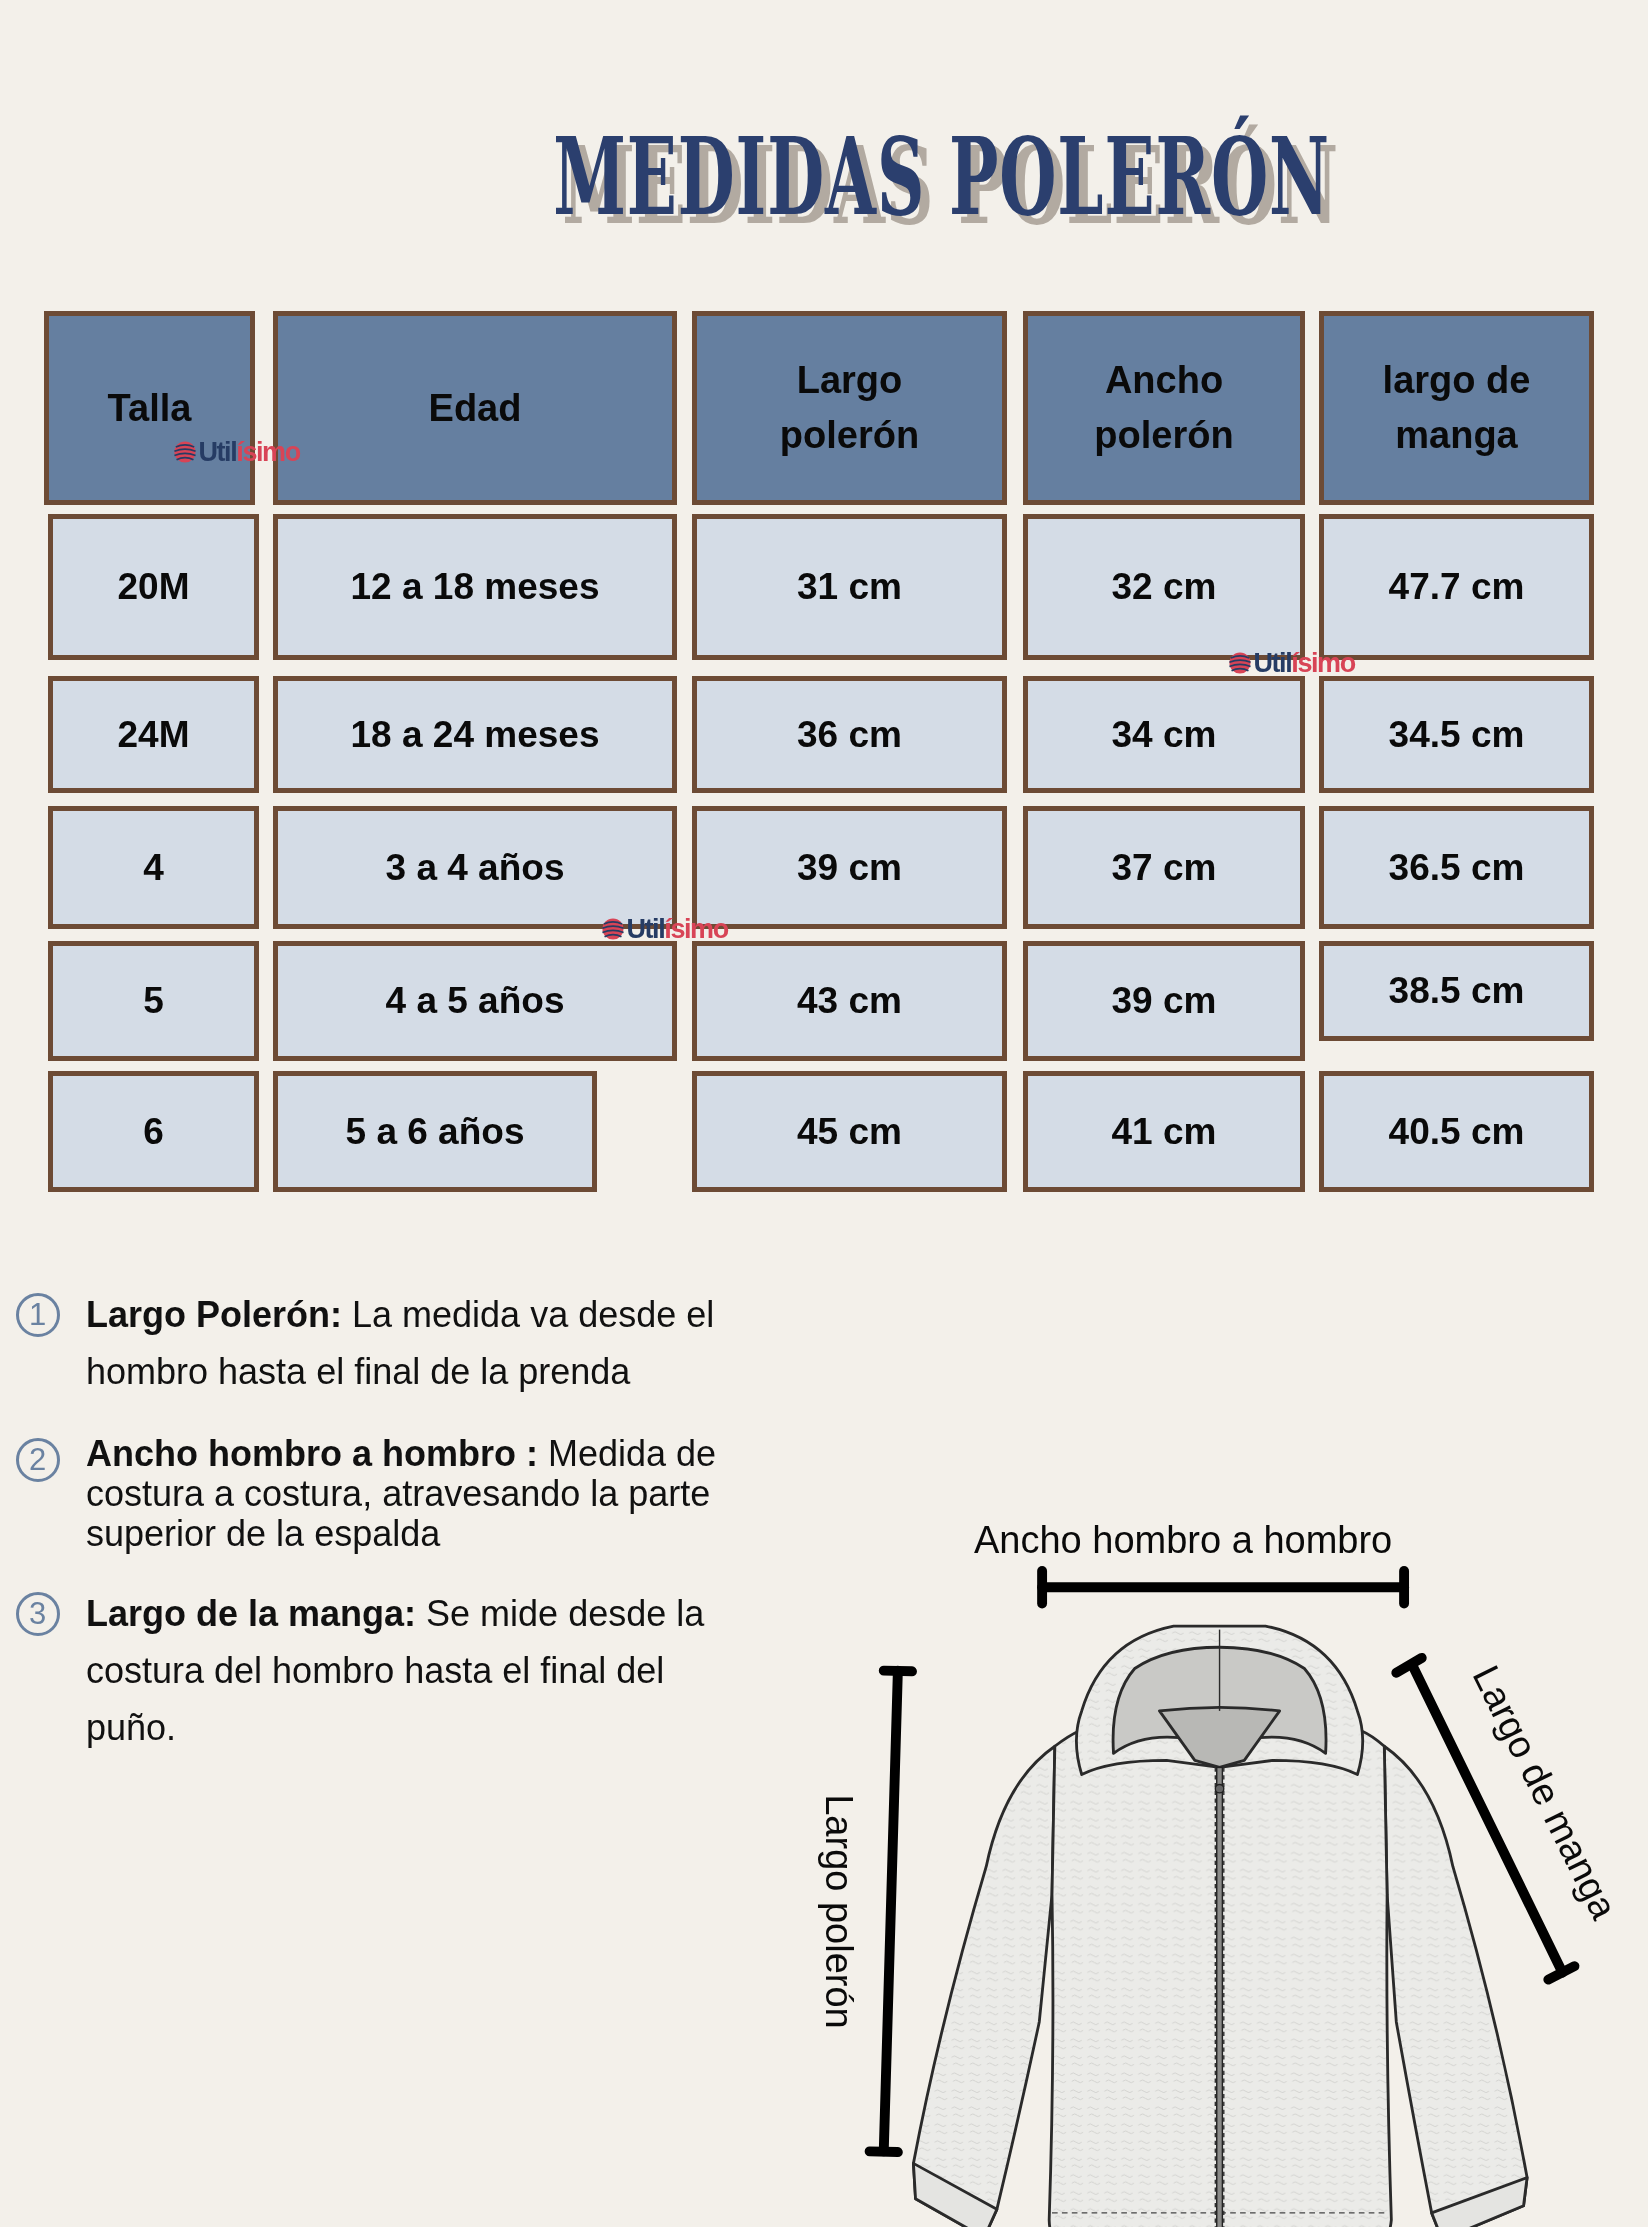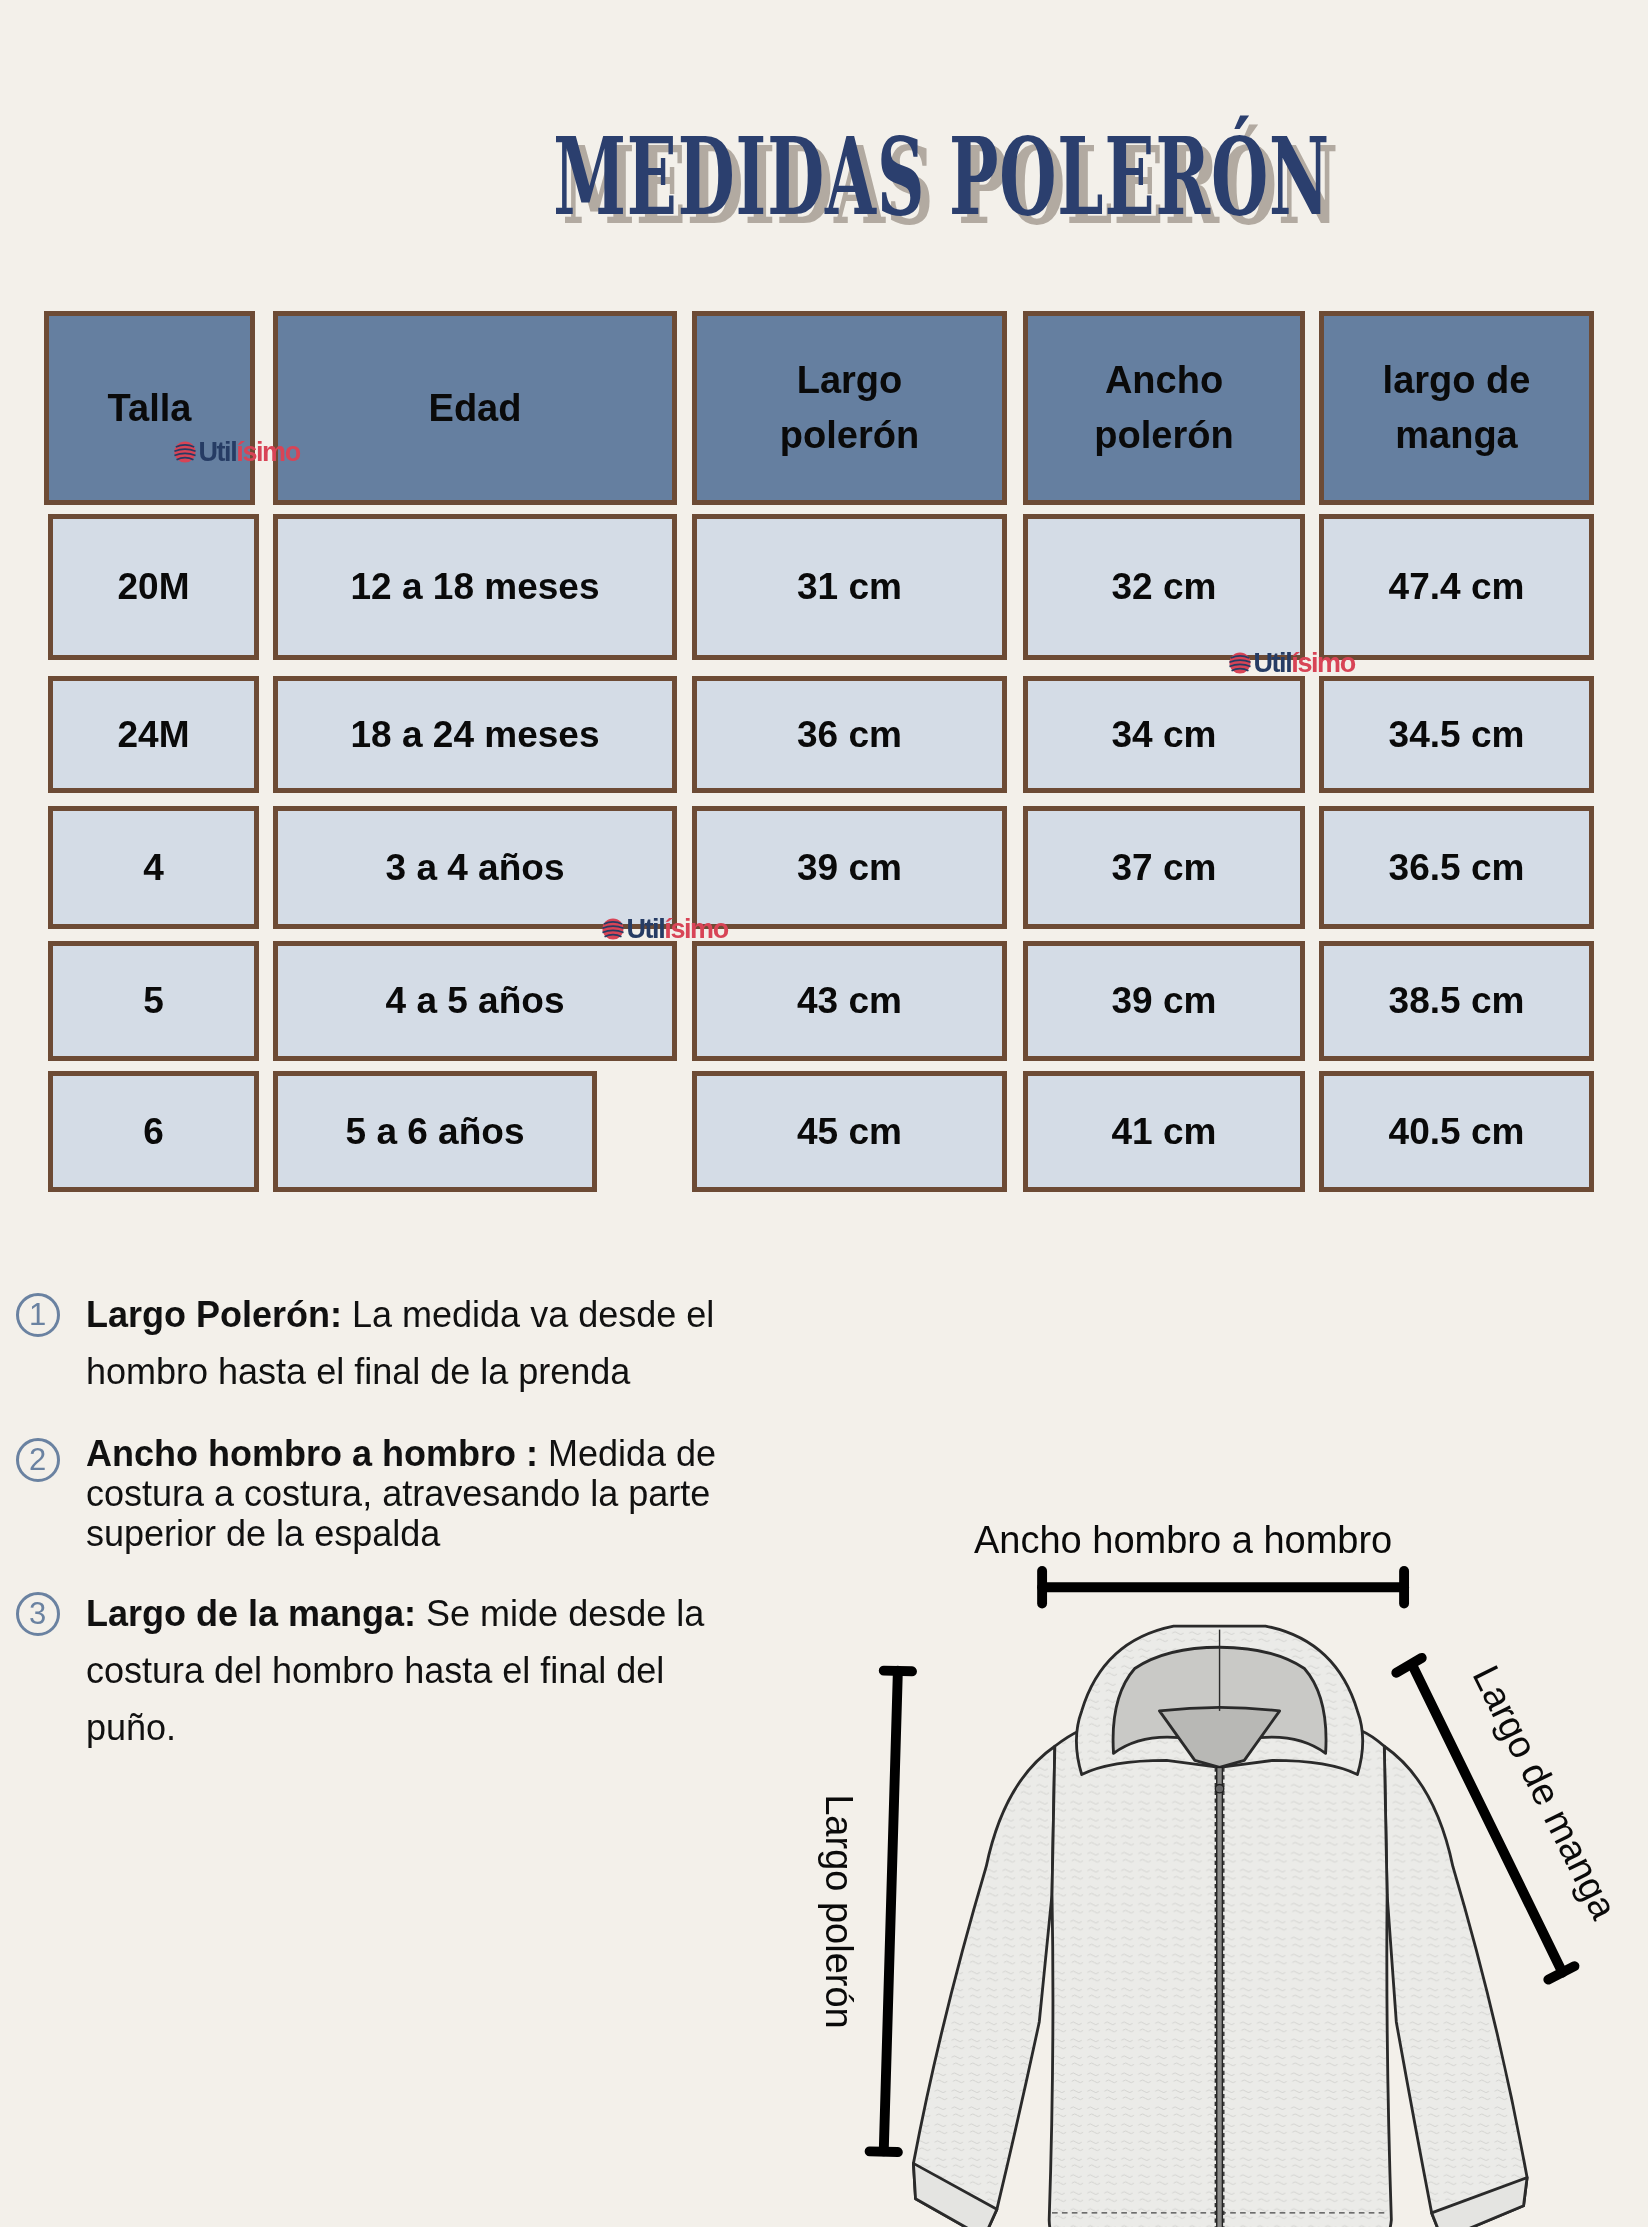--- a/index.html
+++ b/index.html
@@ -83,39 +83,39 @@
   </div>
   <div class="cell head" style="left:1319px;top:311px;width:275px;height:194px;flex-direction:column;">
     <span>largo de</span>
     <span>manga</span>
   </div>
 
   <div class="cell body" style="left:48px;top:514px;width:211px;height:146px;">20M</div>
   <div class="cell body" style="left:273px;top:514px;width:404px;height:146px;">12 a 18 meses</div>
   <div class="cell body" style="left:692px;top:514px;width:315px;height:146px;">31 cm</div>
   <div class="cell body" style="left:1023px;top:514px;width:282px;height:146px;">32 cm</div>
-  <div class="cell body" style="left:1319px;top:514px;width:275px;height:146px;">47.4 cm</div>
+  <div class="cell body" style="left:1319px;top:514px;width:275px;height:146px;">47.7 cm</div>
 
   <div class="cell body" style="left:48px;top:676px;width:211px;height:117px;">24M</div>
   <div class="cell body" style="left:273px;top:676px;width:404px;height:117px;">18 a 24 meses</div>
   <div class="cell body" style="left:692px;top:676px;width:315px;height:117px;">36 cm</div>
   <div class="cell body" style="left:1023px;top:676px;width:282px;height:117px;">34 cm</div>
   <div class="cell body" style="left:1319px;top:676px;width:275px;height:117px;text-align:right;">34.5 cm</div>
 
   <div class="cell body" style="left:48px;top:806px;width:211px;height:123px;">4</div>
   <div class="cell body" style="left:273px;top:806px;width:404px;height:123px;">3 a 4 años</div>
   <div class="cell body" style="left:692px;top:806px;width:315px;height:123px;">39 cm</div>
   <div class="cell body" style="left:1023px;top:806px;width:282px;height:123px;">37 cm</div>
   <div class="cell body" style="left:1319px;top:806px;width:275px;height:123px;">36.5 cm</div>
 
   <div class="cell body" style="left:48px;top:941px;width:211px;height:120px;">5</div>
   <div class="cell body" style="left:273px;top:941px;width:404px;height:120px;">4 a 5 años</div>
   <div class="cell body" style="left:692px;top:941px;width:315px;height:120px;">43 cm</div>
   <div class="cell body" style="left:1023px;top:941px;width:282px;height:120px;">39 cm</div>
-  <div class="cell body" style="left:1319px;top:941px;width:275px;height:120px;">38.5 cm</div>
+  <div class="cell body" style="left:1319px;top:941px;width:275px;height:100px;">38.5 cm</div>
 
   <div class="cell body" style="left:48px;top:1071px;width:211px;height:121px;">6</div>
   <div class="cell body" style="left:273px;top:1071px;width:324px;height:121px;">5 a 6 años</div>
   <div class="cell body" style="left:692px;top:1071px;width:315px;height:121px;">45 cm</div>
   <div class="cell body" style="left:1023px;top:1071px;width:282px;height:121px;">41 cm</div>
   <div class="cell body" style="left:1319px;top:1071px;width:275px;height:121px;">40.5 cm</div>
 </div>
 
 <div class="wm" style="left:173px;top:438px;">
   <svg width="24" height="24" viewBox="0 0 34 34">

